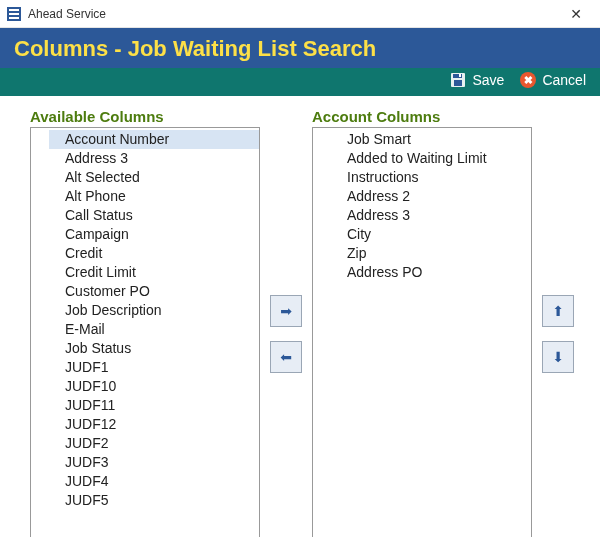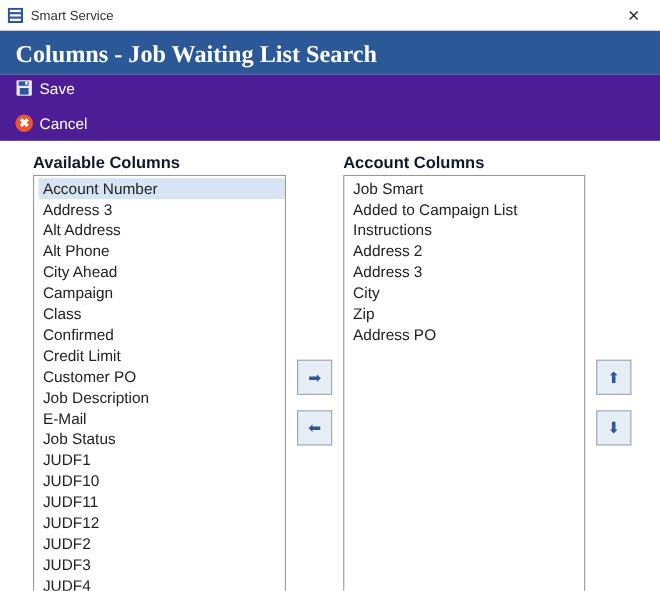--- a/index.html
+++ b/index.html
@@ -33,37 +33,35 @@
     margin-left: auto;
     width: 36px; height: 28px;
     display: flex; align-items: center; justify-content: center;
     font-size: 14px;
     color: #333;
     cursor: pointer;
   }
 
   .headerbar {
     background: #2c5898; 
-    color: #ffffff;
+    color: #fde047;
     padding: 8px 14px 6px 14px;
-    font-family: Liberation Serif, serif;
   }
   .headerbar h1 {
     margin: 0;
     font-size: 22px;
     font-weight: 700;
   }
 
   .toolbar {
-    background: #4c1d95;
+    background: #0f766e;
     padding: 4px 14px 8px 14px;
     display: flex;
     justify-content: flex-end;
     gap: 16px;
-    flex-direction: column;
   }
   .toolbar .tb-btn {
     display: flex;
     align-items: center;
     gap: 6px;
     color: #fff;
     font-size: 14px;
     cursor: pointer;
   }
   .toolbar .tb-btn .ic {
@@ -87,37 +85,38 @@
     gap: 10px;
   }
   .col {
     display: flex;
     flex-direction: column;
   }
   .col h2 {
     margin: 0 0 2px 0;
     font-size: 15px;
     font-weight: 700;
-    color: #0f172a;
+    color: #4d7c0f;
   }
   .listbox {
     border: 1px solid #999;
     height: 412px;
     overflow-y: auto;
     font-size: 14px;
     line-height: 19px;
     padding: 2px 0 2px 4px;
     background: #fff;
   }
   .listbox.avail { width: 230px; }
   .listbox.sel   { width: 220px; }
   .listbox .item {
-    padding: 0 4px;
+    padding: 0 16px;
     white-space: nowrap;
     cursor: pointer;
+    margin-left: 14px;
   }
   .listbox .item.highlight {
     background: #d7e4f3;
   }
 
   .btncol {
     display: flex;
     flex-direction: column;
     justify-content: center;
     gap: 14px;
@@ -148,21 +147,21 @@
 
 <div class="titlebar">
   <span class="app-icon">
     <svg width="14" height="14" viewBox="0 0 14 14">
       <rect x="0" y="0" width="14" height="14" fill="#2c5898"></rect>
       <rect x="2" y="2" width="10" height="2" fill="#fff"></rect>
       <rect x="2" y="6" width="10" height="2" fill="#fff"></rect>
       <rect x="2" y="10" width="10" height="2" fill="#fff"></rect>
     </svg>
   </span>
-  <span class="title">Smart Service</span>
+  <span class="title">Ahead Service</span>
   <div class="close">
     <span>✕</span>
   </div>
 </div>
 
 <div class="headerbar">
   <h1>Columns - Job Waiting List Search</h1>
 </div>
 
 <div class="toolbar">
@@ -183,26 +182,25 @@
   </div>
 </div>
 
 <div class="content">
 
   <div class="col">
     <h2>Available Columns</h2>
     <div class="listbox avail" id="available-list">
         <div class="item highlight">Account Number</div>
         <div class="item">Address 3</div>
-        <div class="item">Alt Address</div>
+        <div class="item">Alt Selected</div>
         <div class="item">Alt Phone</div>
-        <div class="item">City Ahead</div>
+        <div class="item">Call Status</div>
         <div class="item">Campaign</div>
-        <div class="item">Class</div>
-        <div class="item">Confirmed</div>
+        <div class="item">Credit</div>
         <div class="item">Credit Limit</div>
         <div class="item">Customer PO</div>
         <div class="item">Job Description</div>
         <div class="item">E-Mail</div>
         <div class="item">Job Status</div>
         <div class="item">JUDF1</div>
         <div class="item">JUDF10</div>
         <div class="item">JUDF11</div>
         <div class="item">JUDF12</div>
         <div class="item">JUDF2</div>
@@ -218,21 +216,21 @@
     </div>
     <div class="sqbtn">
       <span>⬅</span>
     </div>
   </div>
 
   <div class="col">
     <h2>Account Columns</h2>
     <div class="listbox sel" id="selected-list">
         <div class="item">Job Smart</div>
-        <div class="item">Added to Campaign List</div>
+        <div class="item">Added to Waiting Limit</div>
         <div class="item">Instructions</div>
         <div class="item">Address 2</div>
         <div class="item">Address 3</div>
         <div class="item">City</div>
         <div class="item">Zip</div>
         <div class="item">Address PO</div>
       </div>
   </div>
 
   <div class="btncol">

